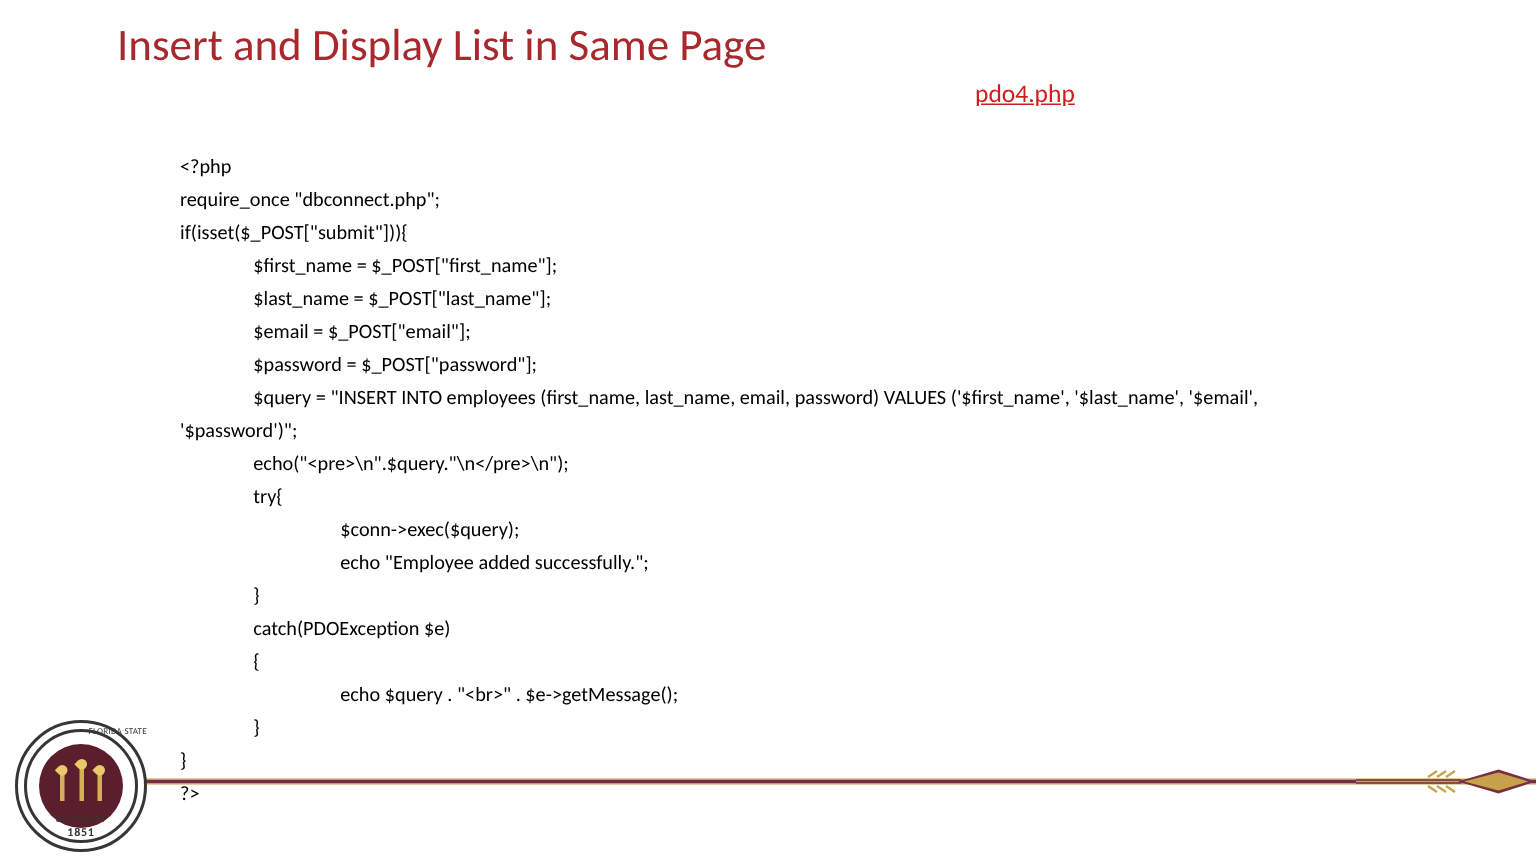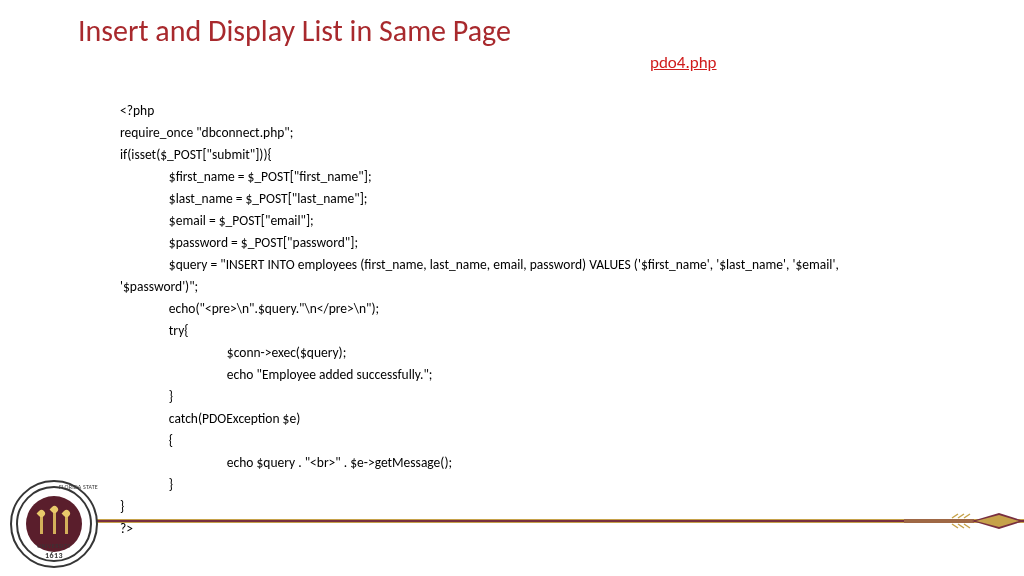--- a/index.html
+++ b/index.html
@@ -200,14 +200,14 @@
   <div class="outer"></div>
   <div class="ring"></div>
   <div class="arc-top">FLORIDA STATE</div>
   <div class="inner"></div>
   <div class="torches">
     <div class="torch"></div>
     <div class="torch" style="height:22px"></div>
     <div class="torch"></div>
   </div>
   <div class="arc-bot">UNIVERSITY</div>
-  <div class="year">1613</div>
+  <div class="year">1851</div>
 </div>
 
 </body></html>

